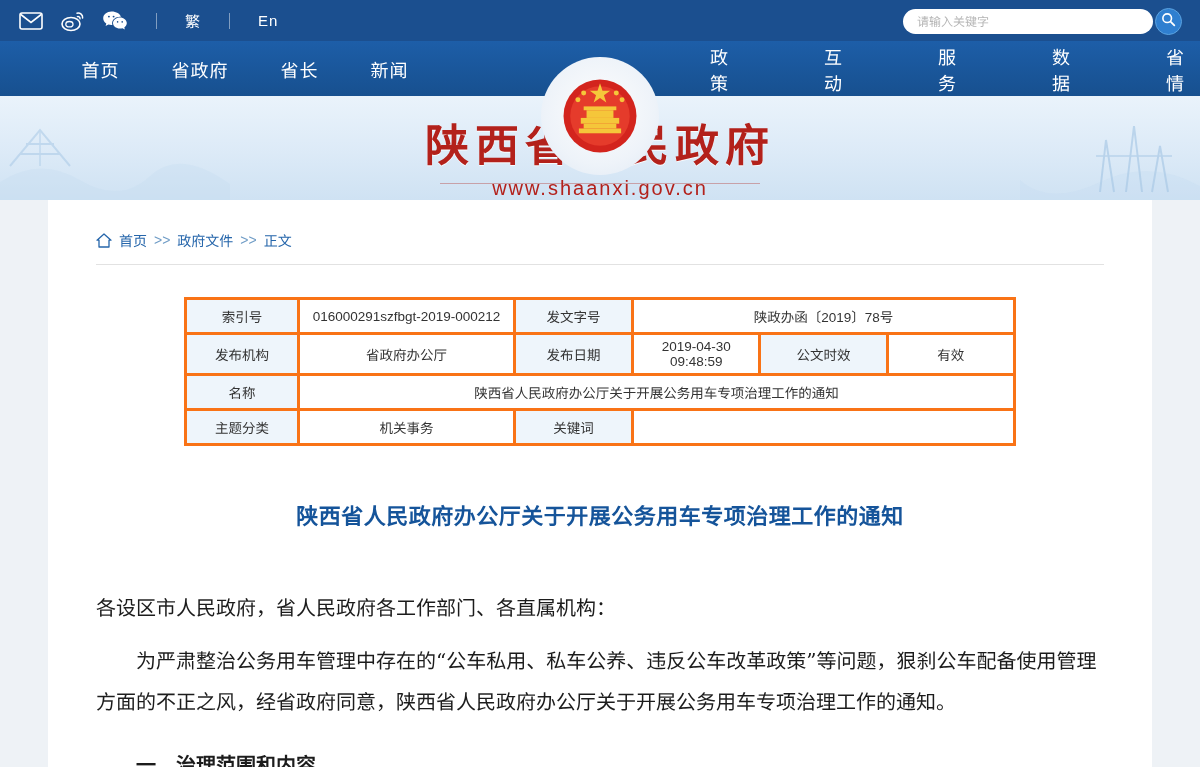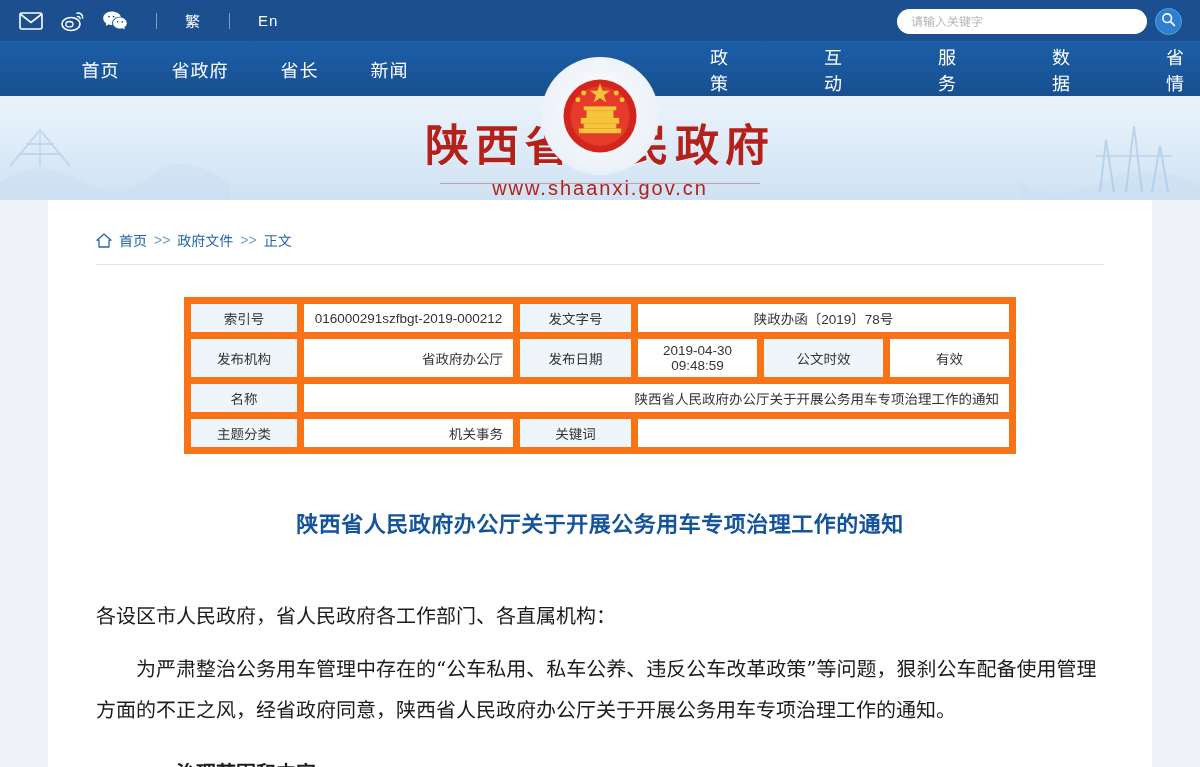--- a/index.html
+++ b/index.html
@@ -35,21 +35,21 @@
   }
   .tlang {
     color: #ffffff;
     font-size: 15px;
     letter-spacing: 1px;
     cursor: pointer;
   }
   .search-wrap {
     position: absolute;
     right: 18px; top: 8px;
-    display: flex; align-items: center; gap: 8px;
+    display: flex; align-items: center; gap: 2px;
   }
   .search-box {
     width: 250px; height: 25px;
     background: #ffffff;
     border-radius: 13px;
     border: none;
     outline: none;
     padding: 0 14px;
     font-size: 12px;
     color: #333;
@@ -185,33 +185,33 @@
   
   .meta-table {
     width: 832px;
     margin: 32px auto 0 auto;
     border-collapse: collapse;
     font-size: 13.5px;
     color: #333333;
     table-layout: fixed;
   }
   .meta-table td {
-    border: 7px solid #f97316;
+    border: 3px solid #f97316;
     height: 35px;
     padding: 4px 10px;
     margin-left: 8px;
   }
   .meta-table td.lbl {
     background: #eef5fb;
     text-align: center;
     color: #333;
     white-space: nowrap;
   }
   .meta-table td.val-c { text-align: center; }
-  .meta-table td.val-l { text-align: right; }
+  .meta-table td.val-l { text-align: center; }
 
   
   .doc-title {
     margin: 52px auto 0 auto;
     text-align: center;
     font-size: 22px;
     font-weight: bold;
     color: #15549a;
     font-family: "DejaVu Sans", "Liberation Sans", sans-serif;
     letter-spacing: 0.5px;

